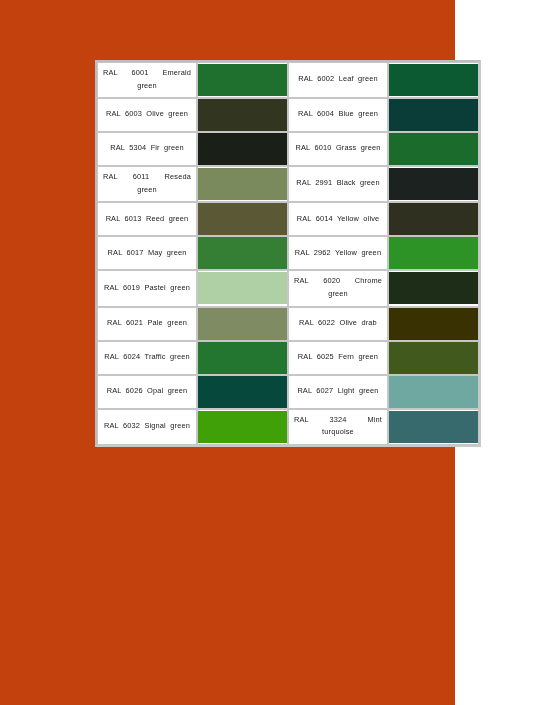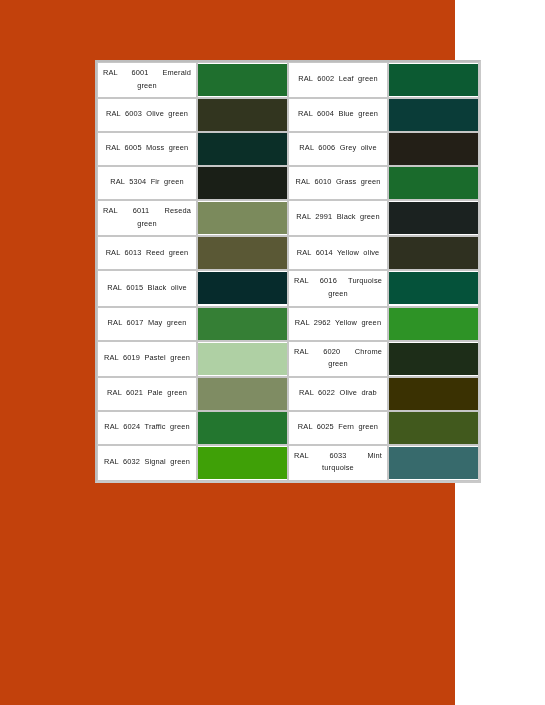--- a/index.html
+++ b/index.html
@@ -105,34 +105,20 @@
           </td>
           <td class="label-cell">
             <span class="label-text">RAL  6004   Blue green</span>
           </td>
           <td class="swatch-cell">
             <span class="swatch" style="background: rgb(10, 60, 56);"></span>
           </td>
         </tr>
         <tr>
           <td class="label-cell">
-            <span class="label-text">RAL  6005   Moss green</span>
-          </td>
-          <td class="swatch-cell">
-            <span class="swatch" style="background: rgb(11, 47, 40);"></span>
-          </td>
-          <td class="label-cell">
-            <span class="label-text">RAL  6006   Grey olive</span>
-          </td>
-          <td class="swatch-cell">
-            <span class="swatch" style="background: rgb(35, 31, 23);"></span>
-          </td>
-        </tr>
-        <tr>
-          <td class="label-cell">
             <span class="label-text">RAL  5304   Fir green</span>
           </td>
           <td class="swatch-cell">
             <span class="swatch" style="background: rgb(26, 31, 23);"></span>
           </td>
           <td class="label-cell">
             <span class="label-text">RAL  6010 Grass   green</span>
           </td>
           <td class="swatch-cell">
             <span class="swatch" style="background: rgb(26, 107, 44);"></span>
@@ -161,34 +147,20 @@
           </td>
           <td class="label-cell">
             <span class="label-text">RAL  6014 Yellow   olive</span>
           </td>
           <td class="swatch-cell">
             <span class="swatch" style="background: rgb(47, 48, 32);"></span>
           </td>
         </tr>
         <tr>
           <td class="label-cell">
-            <span class="label-text">RAL  6015   Black olive</span>
-          </td>
-          <td class="swatch-cell">
-            <span class="swatch" style="background: rgb(6, 43, 44);"></span>
-          </td>
-          <td class="label-cell">
-            <span class="label-text">RAL  6016 Turquoise green</span>
-          </td>
-          <td class="swatch-cell">
-            <span class="swatch" style="background: rgb(5, 82, 58);"></span>
-          </td>
-        </tr>
-        <tr>
-          <td class="label-cell">
             <span class="label-text">RAL  6017   May green</span>
           </td>
           <td class="swatch-cell">
             <span class="swatch" style="background: rgb(53, 127, 53);"></span>
           </td>
           <td class="label-cell">
             <span class="label-text">RAL  2962 Yellow   green</span>
           </td>
           <td class="swatch-cell">
             <span class="swatch" style="background: rgb(46, 147, 38);"></span>
@@ -231,27 +203,41 @@
           </td>
           <td class="label-cell">
             <span class="label-text">RAL  6025   Fern green</span>
           </td>
           <td class="swatch-cell">
             <span class="swatch" style="background: rgb(65, 89, 29);"></span>
           </td>
         </tr>
         <tr>
           <td class="label-cell">
+            <span class="label-text">RAL  6026   Opal green</span>
+          </td>
+          <td class="swatch-cell">
+            <span class="swatch" style="background: rgb(6, 72, 60);"></span>
+          </td>
+          <td class="label-cell">
+            <span class="label-text">RAL  6027   Light green</span>
+          </td>
+          <td class="swatch-cell">
+            <span class="swatch" style="background: rgb(111, 168, 160);"></span>
+          </td>
+        </tr>
+        <tr>
+          <td class="label-cell">
             <span class="label-text">RAL  6032 Signal   green</span>
           </td>
           <td class="swatch-cell">
             <span class="swatch" style="background: rgb(63, 160, 7);"></span>
           </td>
           <td class="label-cell">
-            <span class="label-text">RAL  6033   Mint turquoise</span>
+            <span class="label-text">RAL  3324   Mint turquoise</span>
           </td>
           <td class="swatch-cell">
             <span class="swatch" style="background: rgb(55, 106, 108);"></span>
           </td>
         </tr>
       </tbody>
   </table>
 </div>
 
 </body></html>

